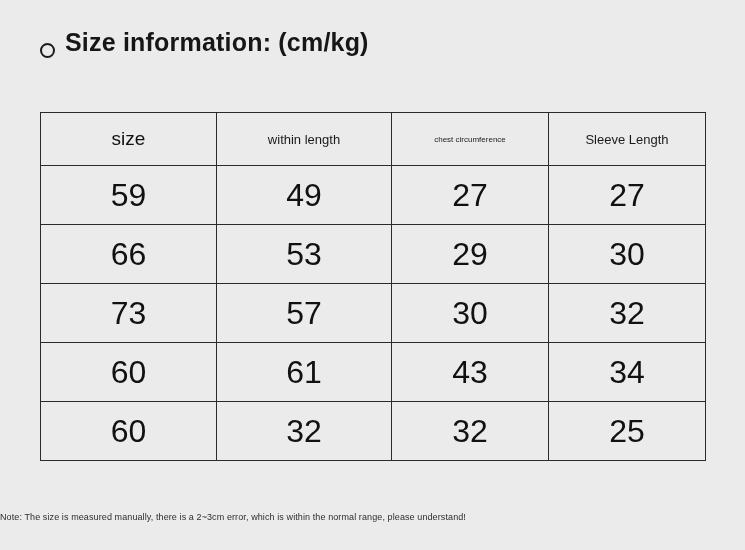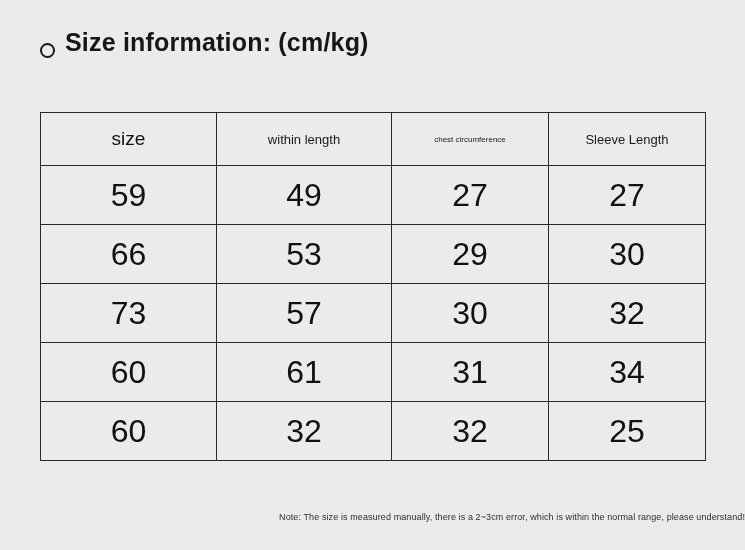--- a/index.html
+++ b/index.html
@@ -88,21 +88,21 @@
   }
   .h-sleeve {
     font-size: 13px;
     color: #1a1a1a;
   }
   .note {
     position: absolute;
     left: 0;
     right: 0;
     top: 512px;
-    text-align: right;
+    text-align: left;
     font-size: 9px;
     color: #2e2e2e;
     letter-spacing: 0.1px;
   }
 </style>
 </head>
 <body>
 
 <div class="page">
 
@@ -141,21 +141,21 @@
       </tr>
       <tr>
         <td>73</td>
         <td>57</td>
         <td>30</td>
         <td>32</td>
       </tr>
       <tr>
         <td>60</td>
         <td>61</td>
-        <td>31</td>
+        <td>43</td>
         <td>34</td>
       </tr>
       <tr>
         <td>60</td>
         <td>32</td>
         <td>32</td>
         <td>25</td>
       </tr>
     </tbody>
   </table>

